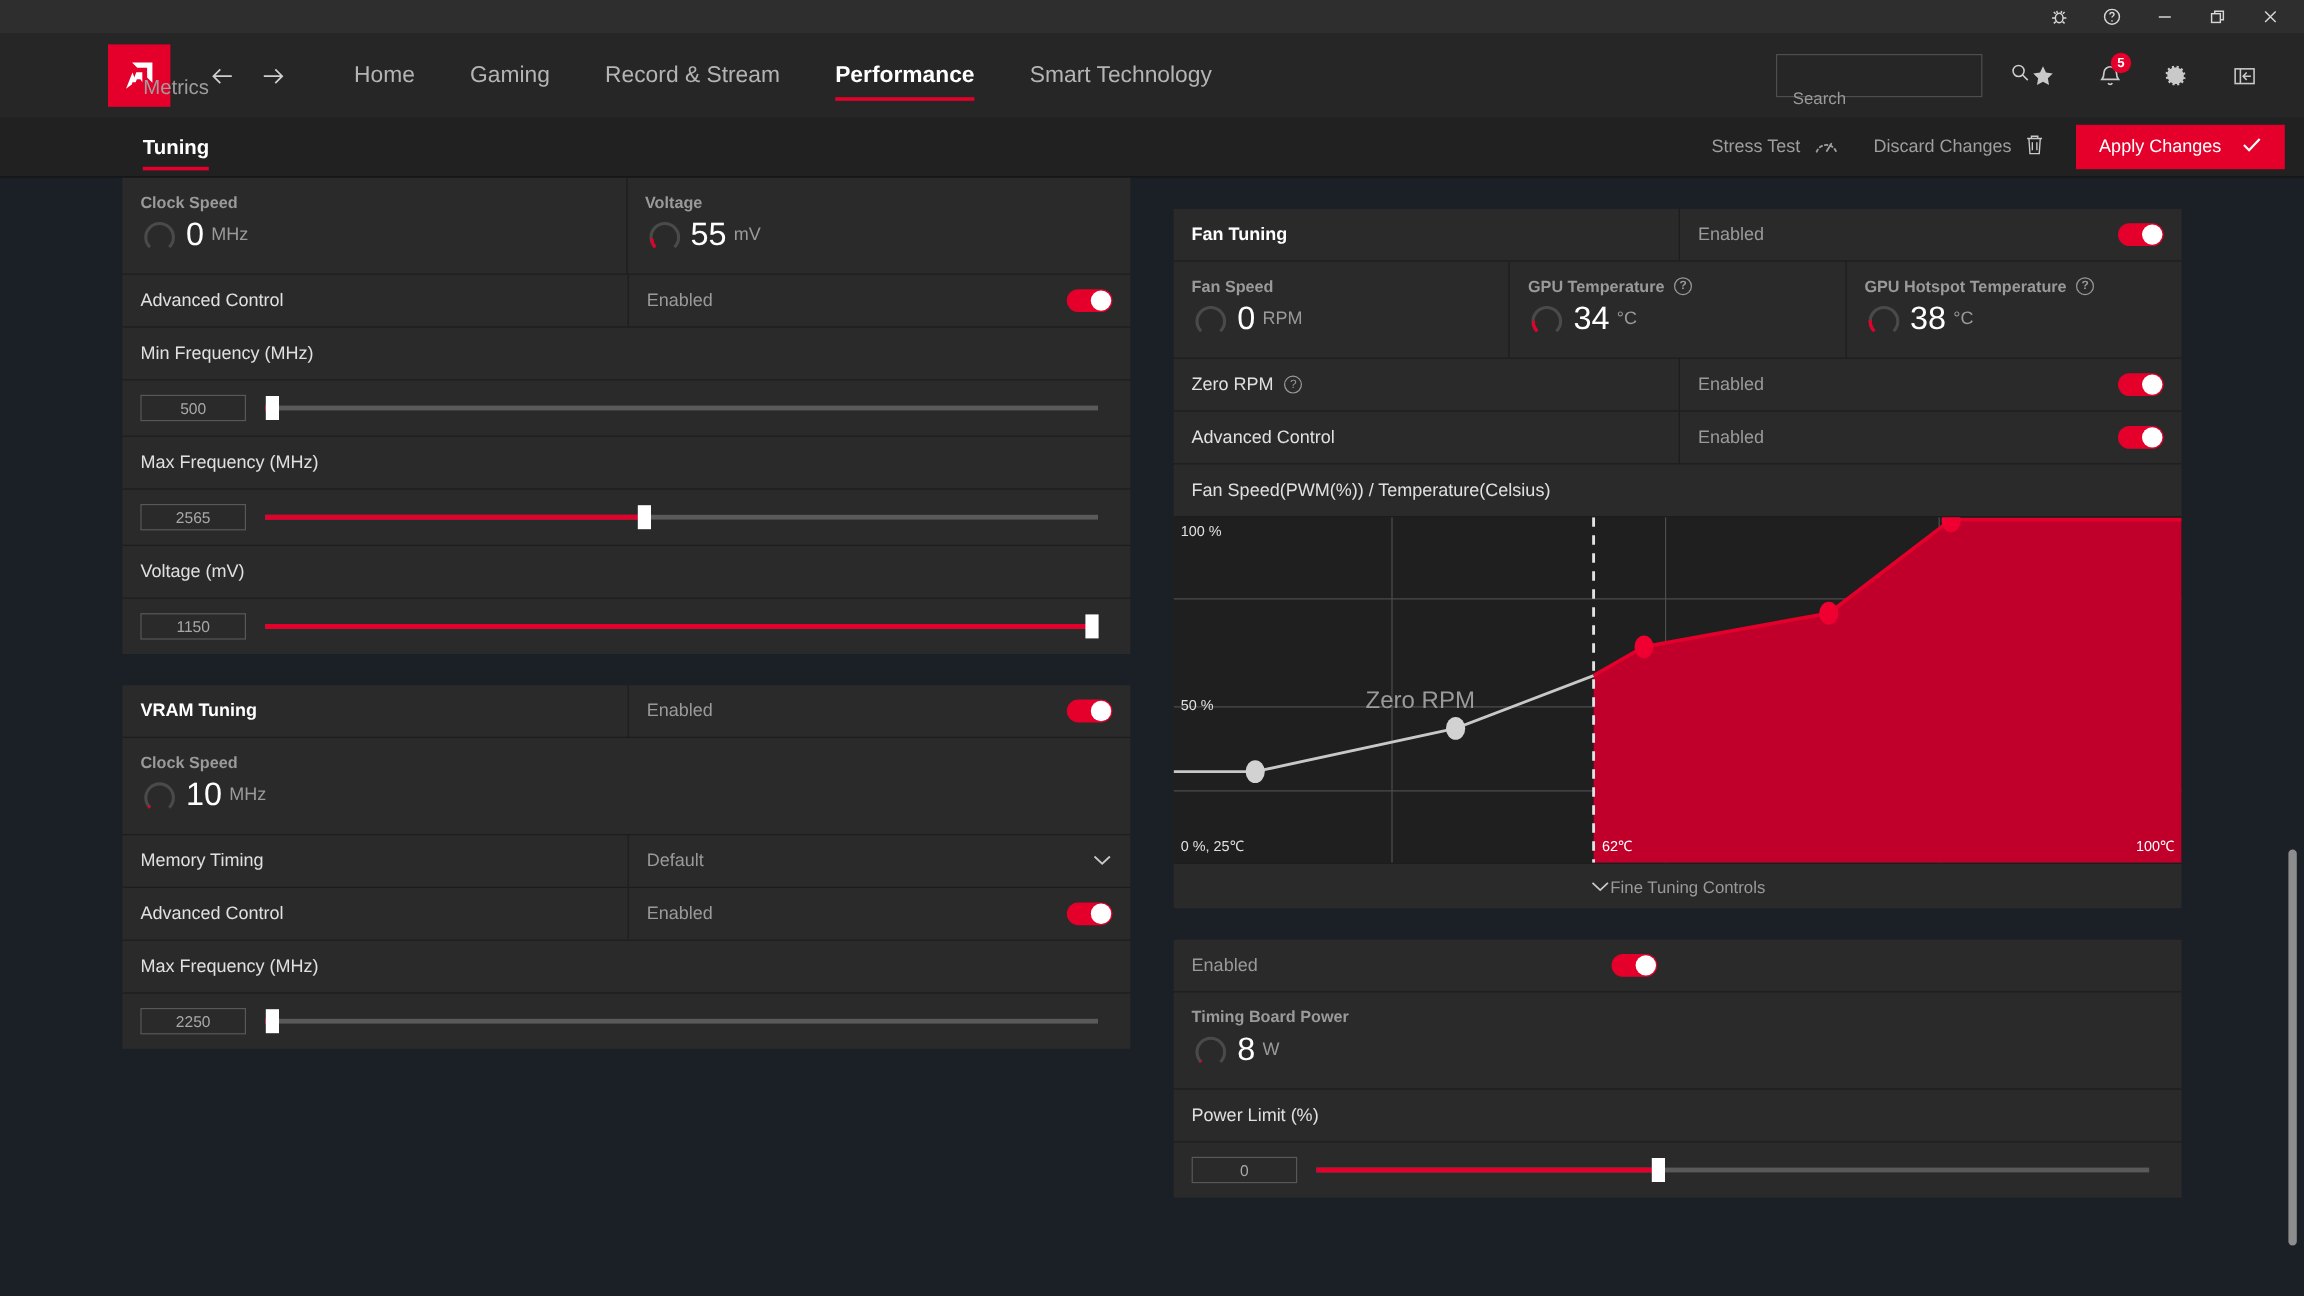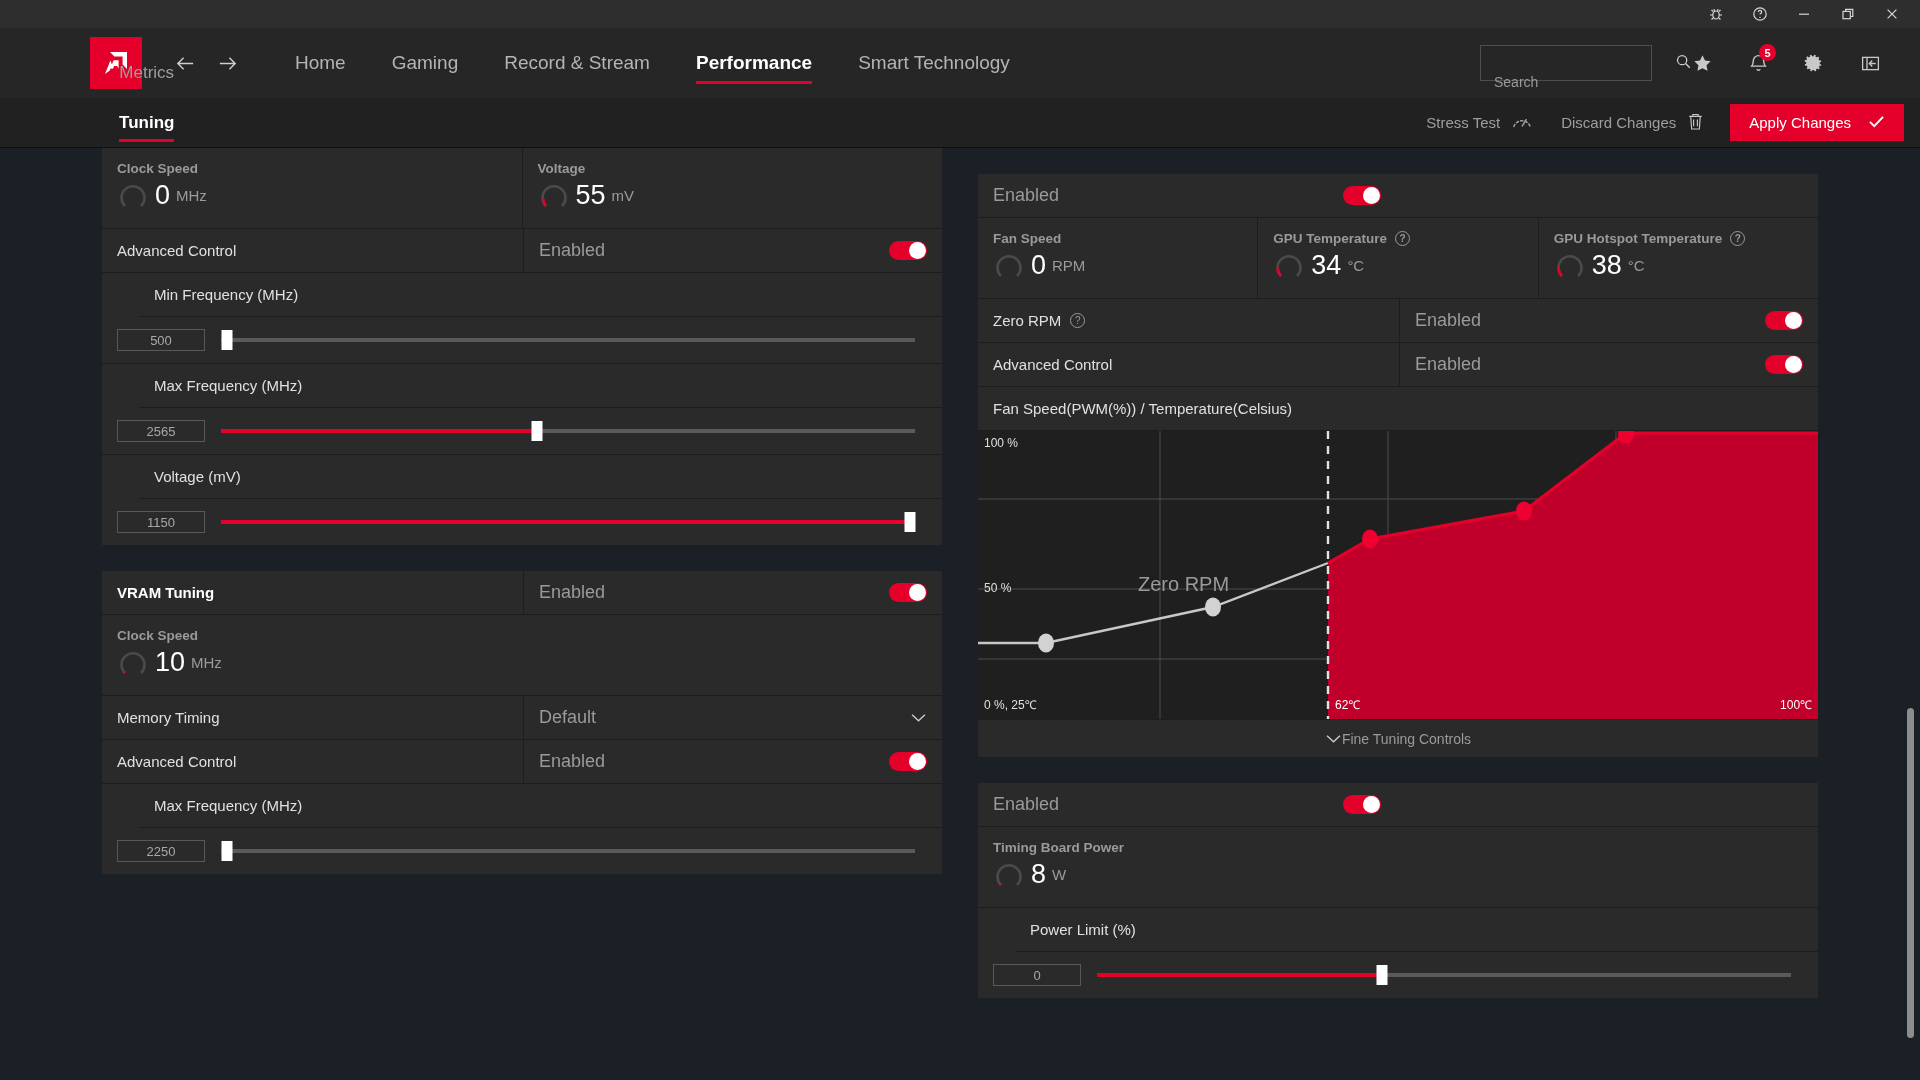--- a/index.html
+++ b/index.html
@@ -135,21 +135,21 @@
     min-height: 44px;
   }
   .row:last-child { border-bottom: 0; }
   .cell-l {
     flex: 1; display: flex; align-items: center;
     padding: 0 15px; font-size: 15px; color: #e0e0e0;
     border-right: 1px solid #1d1d1d;
   }
   .cell-r {
     width: 418px; flex: none; display: flex; align-items: center;
-    padding: 0 15px; font-size: 18px; color: #9a9a9a;
+    padding: 0 15px; font-size: 15px; color: #9a9a9a;
     justify-content: space-between;
   }
   .rowtitle { font-weight: bold; color: #ffffff; }
 
   
   .toggle {
     width: 38px; height: 19px; border-radius: 10px;
     background: #e4002b; position: relative; flex: none;
   }
   .toggle::after {
@@ -199,21 +199,21 @@
   .track .fill {
     position: absolute; left: 0; top: 0; bottom: 0; background: #e4002b;
   }
   .track .thumb {
     position: absolute; top: -8px; width: 11px; height: 20px;
     background: #ffffff; transform: translateX(-50%);
   }
   .labelrow {
     padding: 13px 15px; font-size: 15px; color: #e0e0e0;
     border-bottom: 1px solid #1d1d1d; min-height: 44px;
-    display: flex; align-items: center; margin-left: 37px;
+    display: flex; align-items: center;
   }
 
   
   .chart-head {
     padding: 13px 15px; font-size: 15px; color: #e0e0e0;
     border-bottom: 1px solid #1d1d1d;
   }
   .chart-wrap { position: relative; background: #1f1f1f; height: 288px; }
   .chart-wrap svg { display: block; width: 100%; height: 100%; }
   .ft-row {
@@ -499,20 +499,21 @@
       </div>
     </div>
   </div>
 
   <div class="colgap"></div>
 
   <div class="col col-right">
 
     <div class="card">
       <div class="row">
+        <div class="cell-l rowtitle">Fan Tuning</div>
         <div class="cell-r">
           <span>Enabled</span>
           <span class="toggle"></span>
         </div>
       </div>
 
       <div class="metrics-row">
         <div class="metric">
           <div class="metric-label">Fan Speed</div>
           <div class="metric-val">

